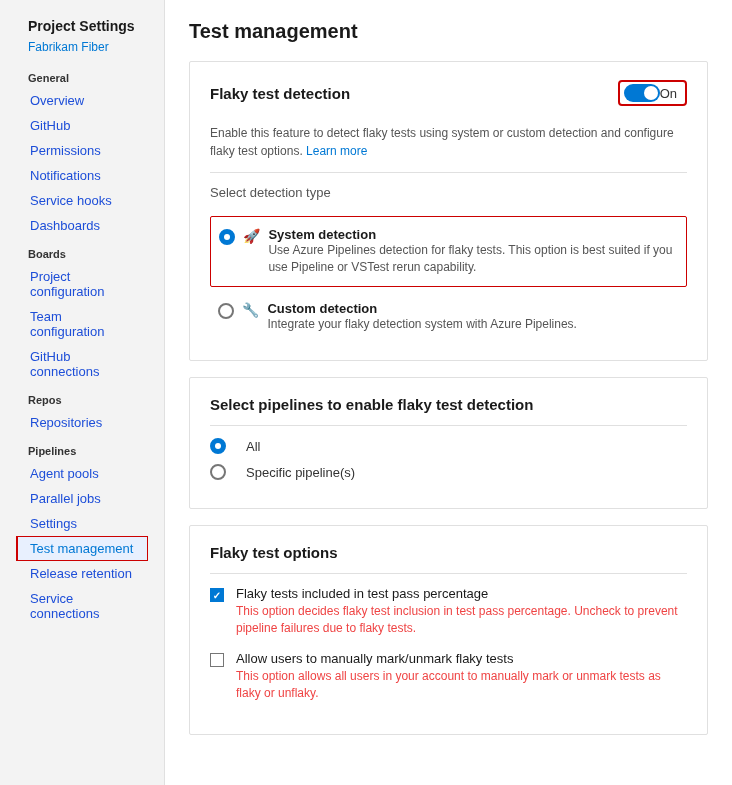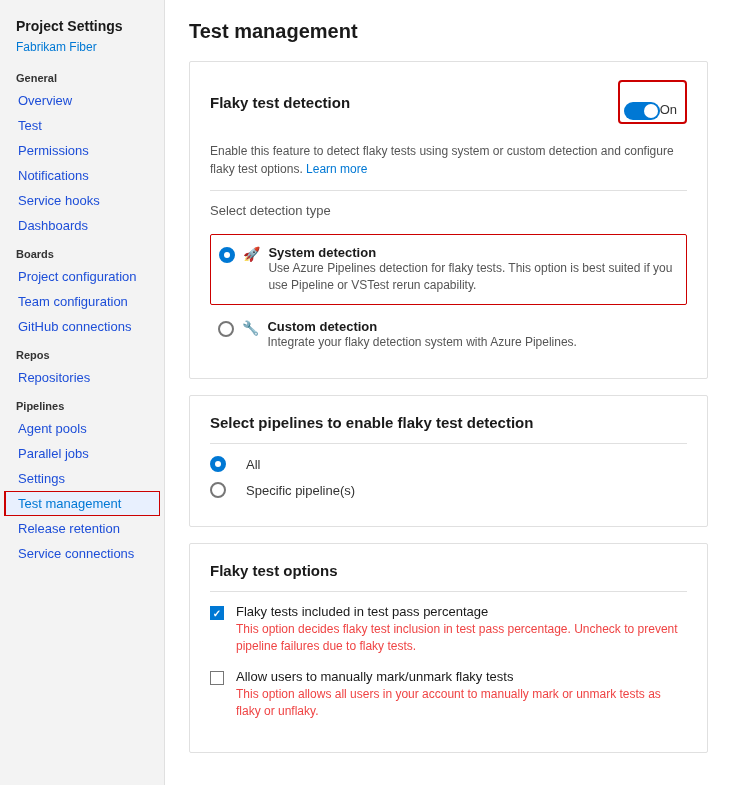--- a/index.html
+++ b/index.html
@@ -5,21 +5,21 @@
     * { box-sizing: border-box; margin: 0; padding: 0; }
     body { font-family: 'Segoe UI', Arial, sans-serif; font-size: 13px; color: #333; display: flex; height: 785px; width: 732px; overflow: hidden; background: #fff; }
 
     
     .sidebar {
       width: 165px;
       min-width: 165px;
       background: #f3f3f3;
       border-right: 1px solid #e0e0e0;
       overflow-y: auto;
-      padding: 10px 4px;
+      padding: 10px 16px;
     }
     .sidebar-title {
       font-size: 14px;
       font-weight: 600;
       padding: 8px 12px 4px 12px;
       color: #1a1a1a;
     }
     .sidebar-subtitle {
       font-size: 12px;
       color: #0078d4;
@@ -97,25 +97,25 @@
       line-height: 1.5;
     }
     .card-description a {
       color: #0078d4;
       text-decoration: none;
     }
 
     
     .toggle-wrapper {
       display: flex;
-      align-items: flex-start;
+      align-items: center;
       gap: 0;
       border: 2px solid #c00;
       border-radius: 4px;
-      padding: 20px 8px 2px 4px;
+      padding: 2px 8px 2px 4px;
     }
     .toggle {
       position: relative;
       width: 36px;
       height: 18px;
       cursor: pointer;
     }
     .toggle-track {
       width: 36px;
       height: 18px;
@@ -238,21 +238,21 @@
   </style>
 </head>
 <body>
 
 <div class="sidebar">
   <div class="sidebar-title">Project Settings</div>
   <div class="sidebar-subtitle">Fabrikam Fiber</div>
 
   <div class="sidebar-section-header">General</div>
   <div class="sidebar-item">Overview</div>
-  <div class="sidebar-item">Test</div>
+  <div class="sidebar-item">GitHub</div>
   <div class="sidebar-item">Permissions</div>
   <div class="sidebar-item">Notifications</div>
   <div class="sidebar-item">Service hooks</div>
   <div class="sidebar-item">Dashboards</div>
 
   <div class="sidebar-section-header">Boards</div>
   <div class="sidebar-item">Project configuration</div>
   <div class="sidebar-item">Team configuration</div>
   <div class="sidebar-item">GitHub connections</div>
 

